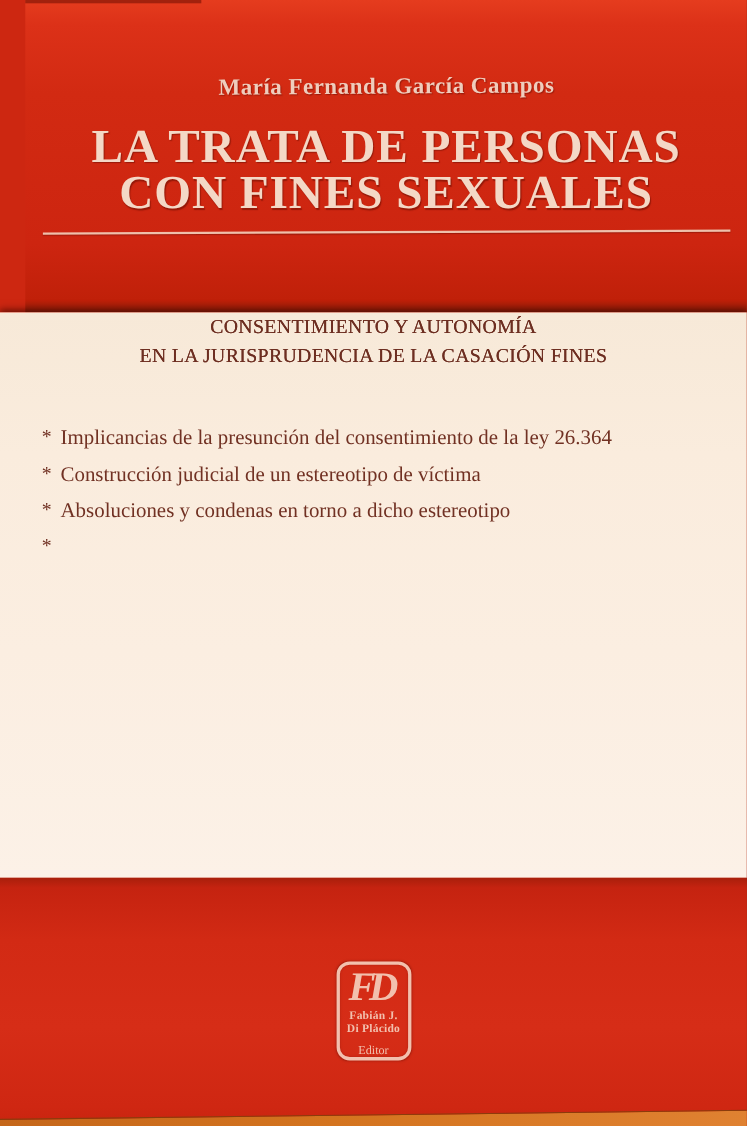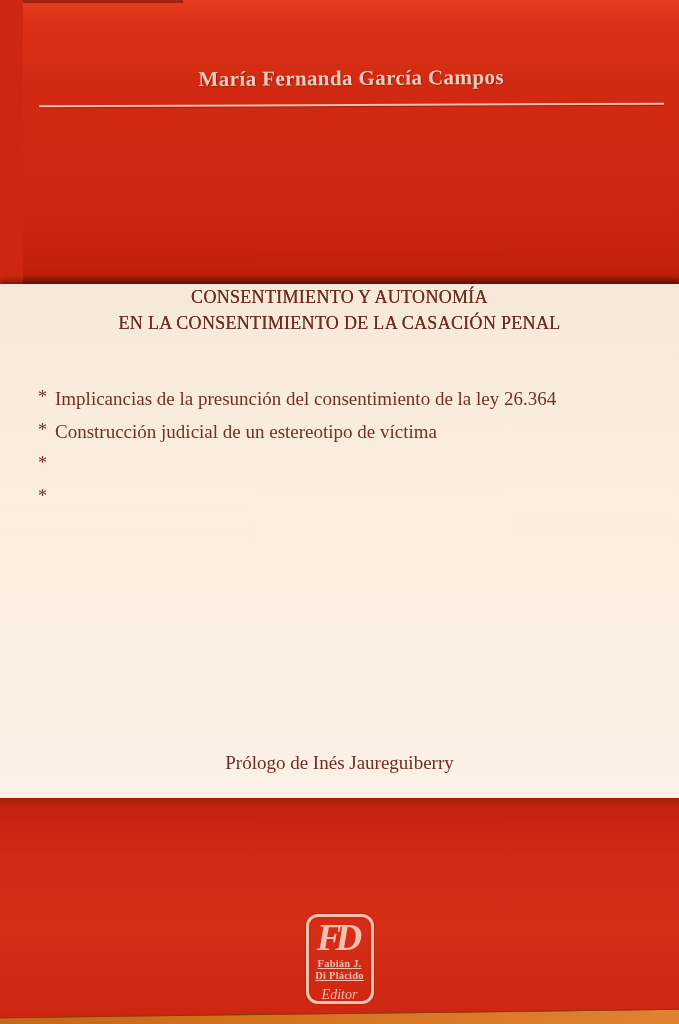--- a/index.html
+++ b/index.html
@@ -104,21 +104,21 @@
   
   .bottom-section {
     position: relative;
     height: 226px;
     display: flex;
     justify-content: center;
     background: linear-gradient(180deg,
       #a81f0b 0%, #c52310 4%, #d22a14 25%, #d62d17 60%, #cf2712 92%, #c8240f 100%);
   }
   .logo {
-    margin-top: 116px;
+    margin-top: 76px;
     width: 68px; height: 90px;
     border: 3px solid #f2c0ae;
     border-radius: 12px;
     color: #f2c0ae;
     text-align: center;
     display: flex;
     flex-direction: column;
     align-items: center;
     box-shadow: 0 0 2px rgba(60,8,0,.4), inset 0 0 2px rgba(60,8,0,.3);
   }
@@ -130,76 +130,79 @@
     letter-spacing: -6px;
     padding-right: 6px;
     font-style: italic;
   }
   .pub-name {
     font-size: 10.5px;
     line-height: 12px;
     font-weight: bold;
     letter-spacing: .2px;
   }
-  .pub-name span { display: block; text-decoration: underline; }
+  .pub-name span { display: block; }
   .logo-divider {
     width: 100%;
     height: 2px;
     background: #f2c0ae;
     margin: 4px 0 3px;
   }
   .pub-role {
-    font-size: 14px;
+    font-size: 11px;
     line-height: 12px;
-    font-style: italic;
   }
   .table-edge {
     position: absolute;
     bottom: -7px; left: -2%;
     width: 104%; height: 18px;
     background: linear-gradient(90deg, #c4661a 0%, #d4741f 45%, #e08232 100%);
     border-top: 1px solid #8a3c0c;
     transform: rotate(-.7deg);
   }
 </style>
 </head>
 <body>
 
 <div class="book-cover">
 
   <div class="top-section">
     <div class="top-edge-shade"></div>
     <div class="author">María Fernanda García Campos</div>
+    <h1 class="title">
+      <span class="title-line">LA TRATA DE PERSONAS</span>
+      <span class="title-line">CON FINES SEXUALES</span>
+    </h1>
     <div class="rule"></div>
   </div>
 
   <div class="panel">
     <div class="subtitle">
       <span class="subtitle-line">CONSENTIMIENTO Y AUTONOMÍA</span>
-      <span class="subtitle-line">EN LA CONSENTIMIENTO DE LA CASACIÓN PENAL</span>
+      <span class="subtitle-line">EN LA JURISPRUDENCIA DE LA CASACIÓN FINES</span>
     </div>
 
     <ul class="bullets">
       <li class="bullet">
         <span class="bullet-marker">*</span>
         <span class="bullet-text">Implicancias de la presunción del consentimiento de la ley 26.364</span>
       </li>
       <li class="bullet">
         <span class="bullet-marker">*</span>
         <span class="bullet-text">Construcción judicial de un estereotipo de víctima</span>
       </li>
       <li class="bullet">
         <span class="bullet-marker">*</span>
+        <span class="bullet-text">Absoluciones y condenas en torno a dicho estereotipo</span>
       </li>
       <li class="bullet">
         <span class="bullet-marker">*</span>
       </li>
     </ul>
 
-    <div class="prologue">Prólogo de Inés Jaureguiberry</div>
   </div>
 
   <div class="bottom-section">
     <div class="logo">
       <div class="monogram">FD</div>
       <div class="pub-name">
         <span>Fabián J.</span>
         <span>Di Plácido</span>
       </div>
       <div class="logo-divider"></div>

